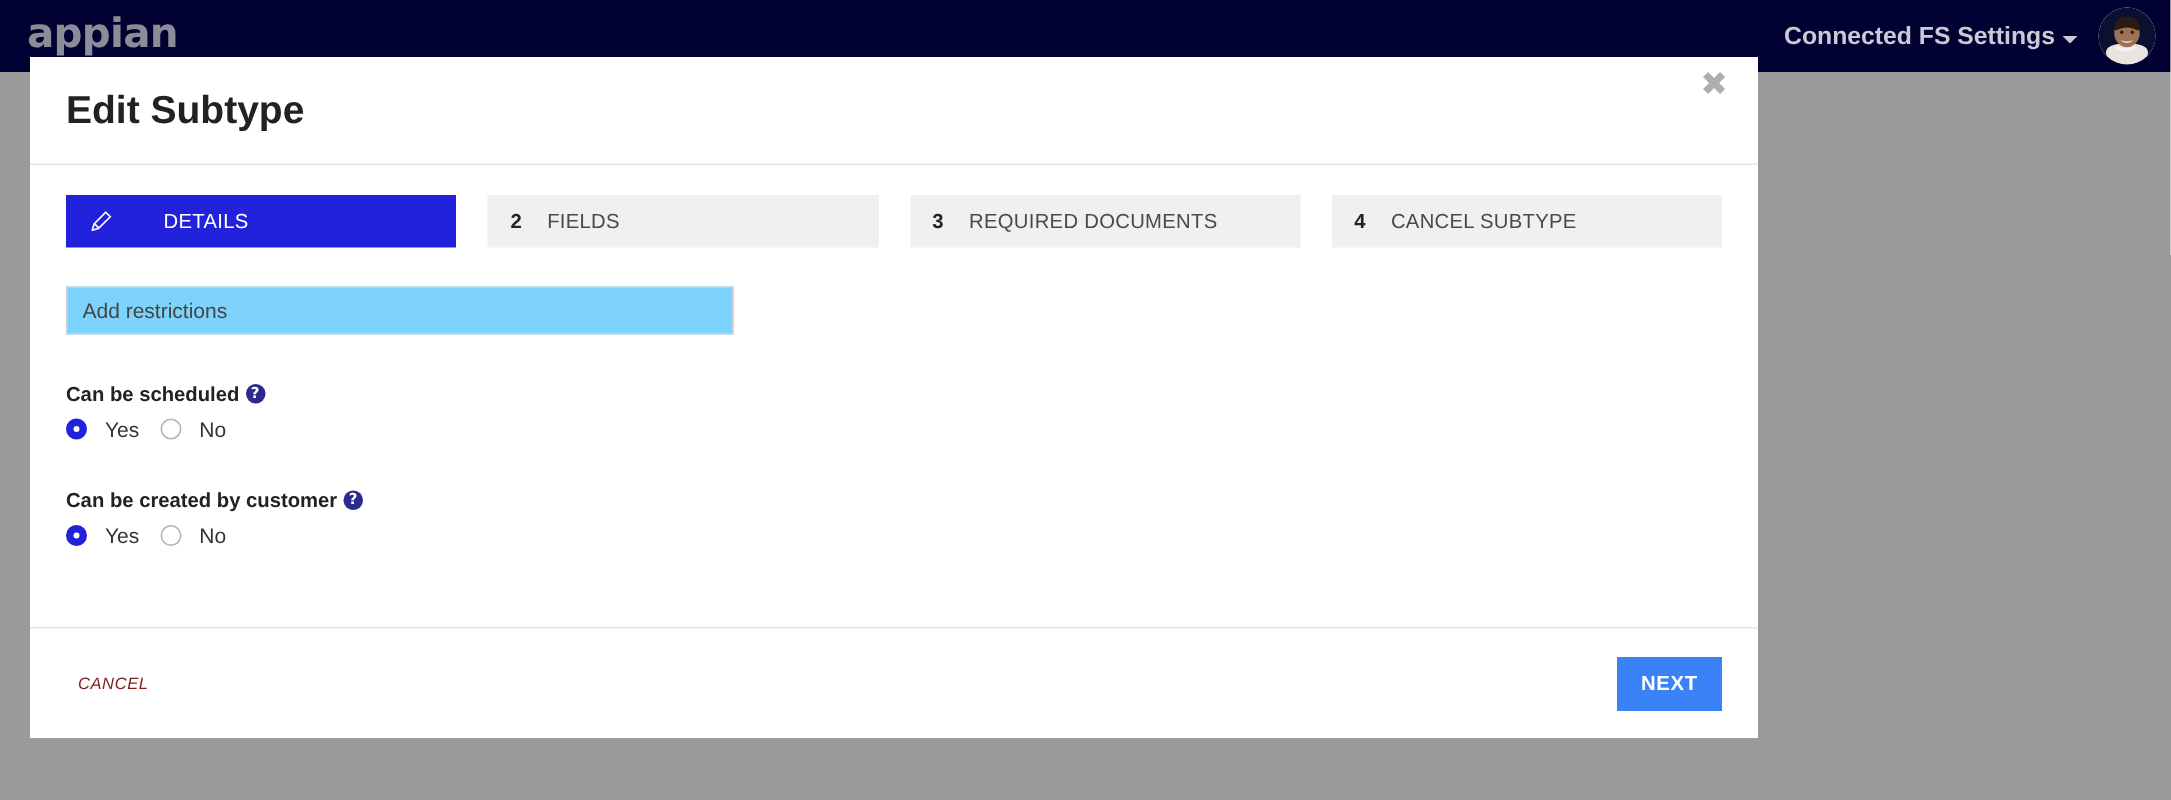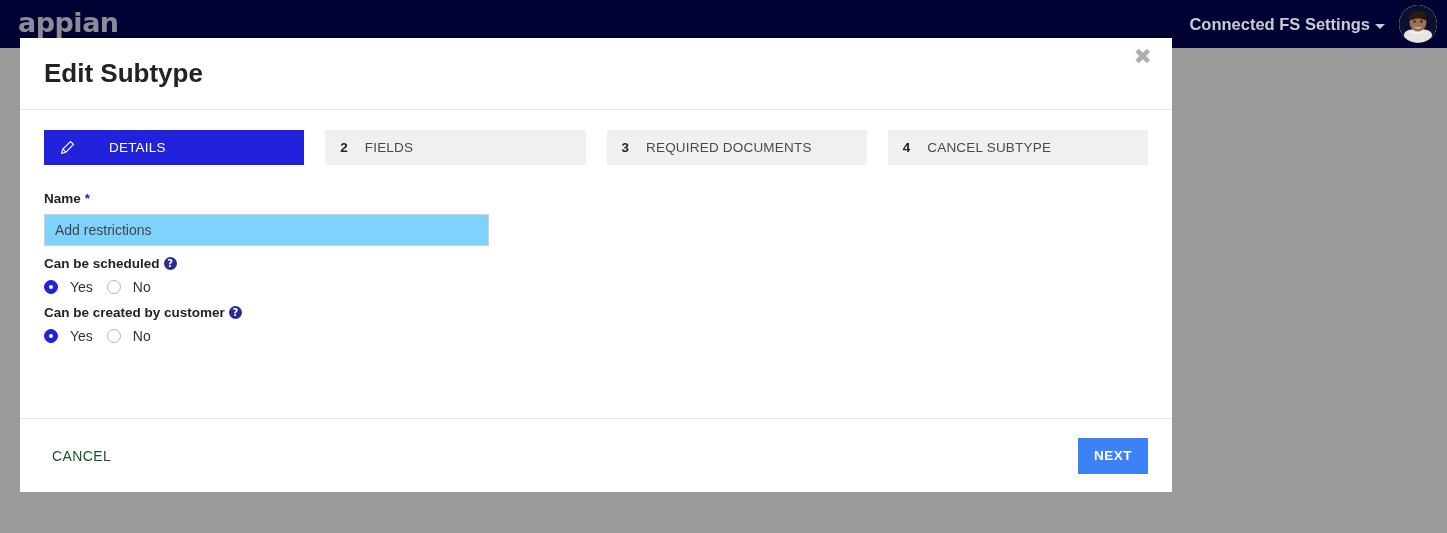--- a/index.html
+++ b/index.html
@@ -197,21 +197,21 @@
     border: 1px solid #d0d0d0;
     background: #7dd3fc;
     padding: 0 10px;
     font-size: 14px;
     color: #444444;
     font-family: "Liberation Sans", sans-serif;
     border-radius: 0;
     outline: none;
   }
 
-  .group { margin-top: 10px; }
+  .group { margin-top: 32px; }
 
   .help-icon {
     display: inline-flex;
     align-items: center;
     justify-content: center;
     width: 13px;
     height: 13px;
     border-radius: 50%;
     background: #2b2b8f;
     color: #ffffff;
@@ -269,27 +269,28 @@
     height: 74px;
     flex: none;
     border-top: 1px solid #e4e4e4;
     display: flex;
     align-items: center;
     justify-content: space-between;
     padding: 0 24px 0 32px;
   }
 
   .cancel-link {
-    color: #14532d;
-    font-size: 14px;
+    color: #7f1d1d;
+    font-size: 11px;
     letter-spacing: 0.4px;
     cursor: pointer;
     background: none;
     border: none;
     font-family: "Liberation Sans", sans-serif;
+    font-style: italic;
   }
 
   .next-btn {
     background: #3b82f6;
     color: #ffffff;
     border: none;
     font-size: 13.5px;
     font-weight: 700;
     letter-spacing: 0.5px;
     padding: 0 16px;
@@ -364,24 +365,20 @@
         <span class="tab-label">REQUIRED DOCUMENTS</span>
       </div>
 
       <div class="tab">
         <span class="tab-num">4</span>
         <span class="tab-label">CANCEL SUBTYPE</span>
       </div>
     </div>
 
     <div>
-      <div class="field-label">
-        <span>Name</span>
-        <span class="required-star">*</span>
-      </div>
       <input class="text-input" type="text" value="Add restrictions" style="">
     </div>
 
     <div class="group">
       <div class="field-label">
         <span>Can be scheduled</span>
         <span class="help-icon">?</span>
       </div>
       <div class="radio-row">
         <label class="radio-option">

